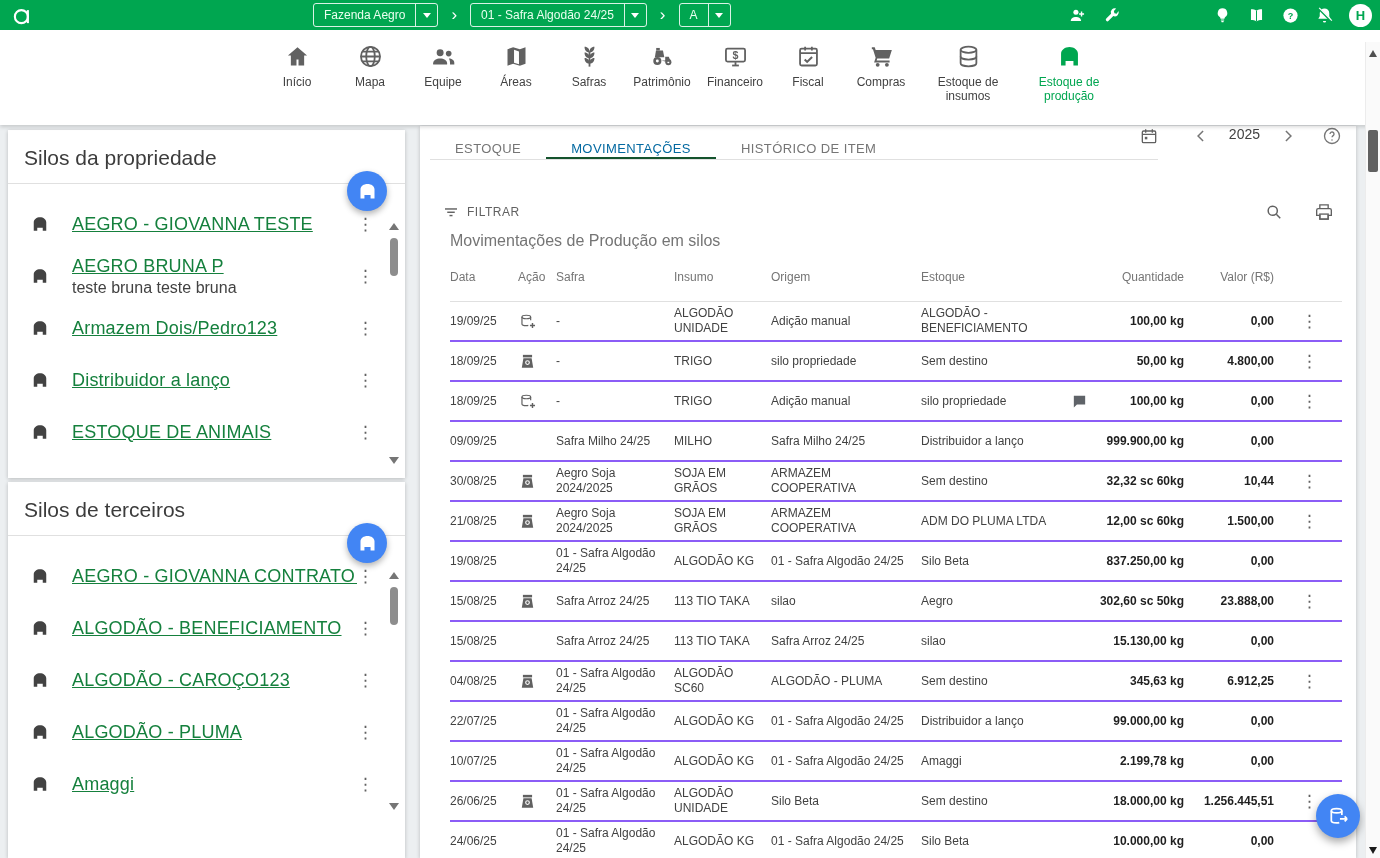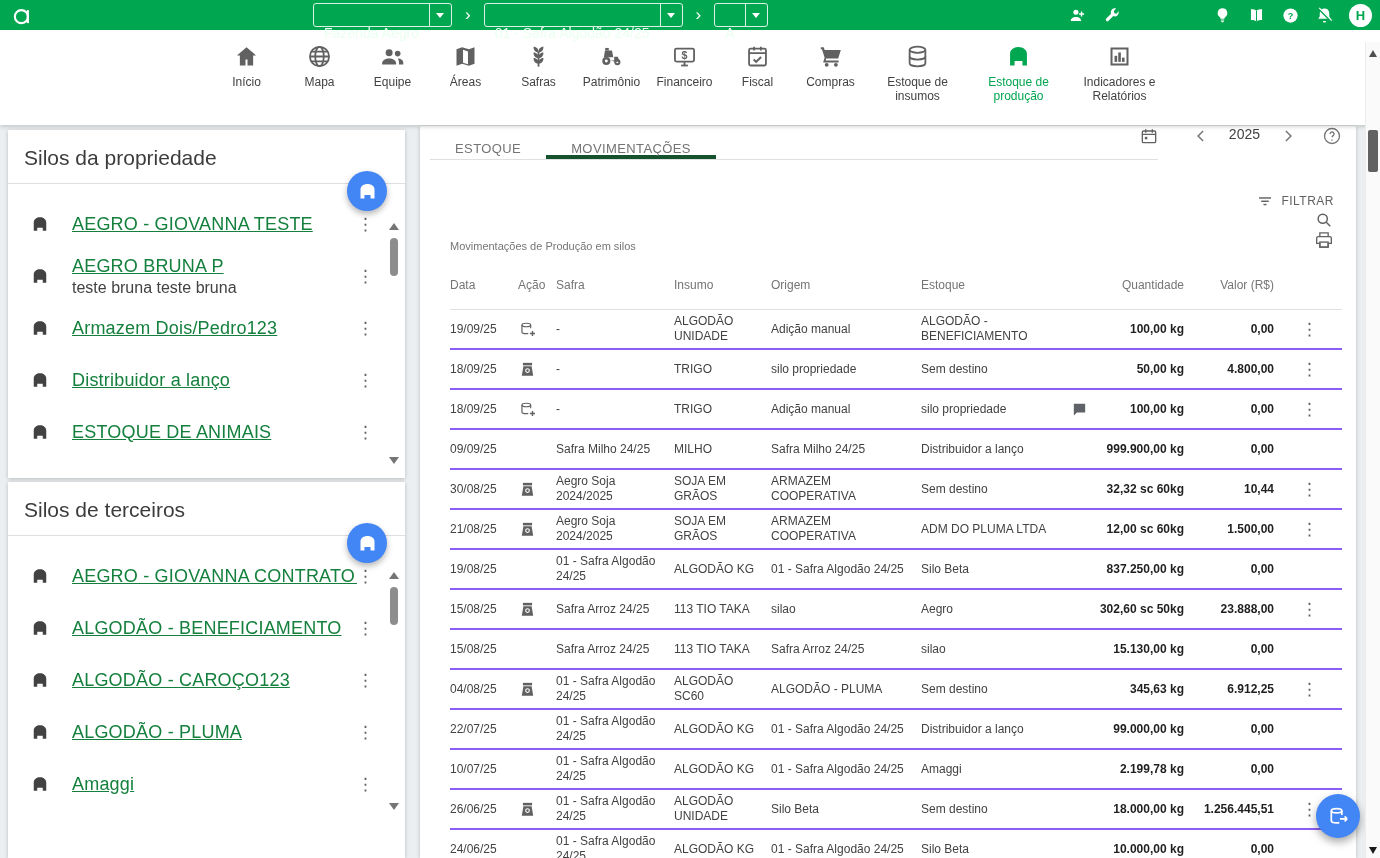--- a/index.html
+++ b/index.html
@@ -4,21 +4,21 @@
 <style>
   * { margin:0; padding:0; box-sizing:border-box; }
   html,body { width:1380px; height:858px; overflow:hidden; }
   body { font-family:"Liberation Sans", sans-serif; background:#eceff1; position:relative; color:#424242; }
 
   
   .topbar { position:absolute; top:0; left:0; width:1380px; height:30px; background:#00a650; z-index:30; }
   .logo { position:absolute; left:10px; top:2px; width:26px; height:26px; }
   .selectors { position:absolute; left:313px; top:3px; height:24px; display:flex; align-items:center; gap:13px; }
   .selector { display:flex; align-items:stretch; height:24px; border:1px solid rgba(255,255,255,.85); border-radius:3px; cursor:pointer; }
-  .selector .txt { padding:0 10px; line-height:22px; font-size:14px; color:#eafff0; white-space:nowrap;margin-top:18px; }
+  .selector .txt { padding:0 10px; line-height:22px; font-size:12px; color:#eafff0; white-space:nowrap; }
   .selector .caret-box { width:22px; border-left:1px solid rgba(255,255,255,.85); display:flex; align-items:center; justify-content:center; }
   .caret { width:0; height:0; border-left:4px solid transparent; border-right:4px solid transparent; border-top:5px solid #fff; }
   .crumb-sep { color:#fff; font-size:17px; line-height:22px; }
   .top-icons { position:absolute; right:8px; top:0; height:30px; display:flex; align-items:center; gap:15px; }
   .top-icons .spacer { width:62px; }
   .tico { width:19px; height:19px; display:inline-flex; cursor:pointer; }
   .tico svg { width:100%; height:100%; }
   .avatar { width:23px; height:23px; border-radius:50%; background:#fff; color:#00a650; font-size:13px; font-weight:bold; display:flex; align-items:center; justify-content:center; cursor:pointer; }
 
   
@@ -51,36 +51,36 @@
   #own-silos .mini-scroll { top:93px; bottom:14px; }
   #third-silos .mini-scroll { top:90px; bottom:48px; }
   .mini-thumb { position:absolute; top:15px; left:2px; width:8px; height:38px; background:#8d8d8d; border-radius:4px; cursor:pointer; }
   .tri-up { width:0; height:0; border-left:5px solid transparent; border-right:5px solid transparent; border-bottom:7px solid #757575; cursor:pointer; }
   .tri-down { position:absolute; bottom:0; width:0; height:0; border-left:5px solid transparent; border-right:5px solid transparent; border-top:7px solid #757575; cursor:pointer; }
 
   
   .tabs-row { height:46px; position:relative; }
   .tabs-wrap { display:flex; margin-left:10px; width:728px; height:34px; border-bottom:1px solid #e0e0e0; }
   .tab { padding:0 25px; line-height:45px; font-size:13px; font-weight:500; letter-spacing:.4px; color:#757575; cursor:pointer; white-space:nowrap; }
-  .tab.active { color:#737373; border-bottom:4px solid #14532d; }
+  .tab.active { color:#0369a1; border-bottom:2px solid #14532d; }
   .year-controls { position:absolute; right:14px; top:0; height:46px; display:flex; align-items:flex-start; }
   .icon-btn { display:inline-flex; cursor:pointer; }
   .icon-btn svg { width:20px; height:20px; }
   .year { font-size:14px; color:#424242; margin:0 18px; }
   .yc-cal { margin-right:32px; }
   .yc-help { margin-left:24px; }
 
-  .toolbar { margin-top:20px; height:40px; display:flex; align-items:flex-end; padding:0 22px 0 22px;flex-direction:column; }
+  .toolbar { margin-top:20px; height:40px; display:flex; align-items:center; padding:0 22px 0 22px; }
   .filter-btn { display:flex; align-items:center; gap:7px; cursor:pointer; }
   .filter-btn svg { width:18px; height:18px; }
   .filter-label { font-size:12px; font-weight:500; letter-spacing:.5px; color:#616161; }
   .toolbar .sp { flex:1; }
   .toolbar .icon-btn { margin-left:30px; }
 
-  .caption { margin-top:8px; height:20px; padding-left:30px; font-size:11px; color:#757575; }
+  .caption { height:20px; padding-left:30px; font-size:16px; color:#757575; }
 
   .tgrid { display:grid; grid-template-columns:68px 38px 118px 97px 150px 150px 26px 95px 90px 60px; align-items:center; }
   .thead { margin:0 14px 0 30px; height:50px; border-bottom:1px solid #e0e0e0; }
   .th { font-size:12px; font-weight:500; color:#757575; padding-right:8px; }
   .th.r { text-align:right; }
   .trow { margin:0 14px 0 30px; min-height:40px; border-bottom:2px solid #8b5cf6; }
   .c { font-size:12px; color:#424242; padding:4px 8px 4px 0; line-height:15px; }
   .c-qty, .c-val { font-weight:bold; color:#1f1f1f; text-align:right; }
   .c-acao svg { width:19px; height:19px; display:block; }
   .c-note svg { width:17px; height:17px; display:block; }
@@ -254,29 +254,20 @@
           <path d="M5 12c0 1.5 3.1 2.7 7 2.7s7-1.2 7-2.7"></path>
         </svg></span>
       <span class="nav-label">Estoque de insumos</span>
     </div>
     <div class="nav-item active">
       <span class="nav-ic"><svg viewBox="0 0 24 24" fill="#00a650">
           <path d="M4.5 20V9.5C4.5 6 8 3.5 12 3.5s7.5 2.5 7.5 6V20h-4v-4h-7v4z"></path>
         </svg></span>
       <span class="nav-label">Estoque de produção</span>
     </div>
-    <div class="nav-item">
-      <span class="nav-ic"><svg viewBox="0 0 24 24" fill="#616161">
-          <path d="M4 4h16v16H4zM5.8 5.8v12.4h12.4V5.8z"></path>
-          <rect x="7.6" y="11.4" width="2.3" height="5.4"></rect>
-          <rect x="10.9" y="8.4" width="2.3" height="8.4"></rect>
-          <rect x="14.2" y="13" width="2.3" height="3.8"></rect>
-        </svg></span>
-      <span class="nav-label">Indicadores e Relatórios</span>
-    </div>
   </div>
 
 <div class="card" id="own-silos">
   <div class="panel-title">Silos da propriedade</div>
   <div class="add-fab">
     <svg viewBox="0 0 24 24" fill="#fff">
         <path d="M4 20V9.5C4 6 7.6 3.5 12 3.5S20 6 20 9.5V20h-4.5v-4h-7v4z"></path>
       </svg>
   </div>
   <div class="silo-list">
@@ -393,20 +384,21 @@
     <span class="mini-thumb"></span>
     <span class="tri-down"></span>
   </div>
 </div>
 
 <div class="card" id="main-card">
   <div class="tabs-row">
     <div class="tabs-wrap">
       <div class="tab">ESTOQUE</div>
       <div class="tab active">MOVIMENTAÇÕES</div>
+      <div class="tab">HISTÓRICO DE ITEM</div>
     </div>
     <div class="year-controls">
       <span class="icon-btn yc-cal">
         <svg viewBox="0 0 24 24" fill="none" stroke="#616161" stroke-width="1.6">
             <rect x="4" y="6" width="16" height="14" rx="1.5"></rect>
             <path d="M4 10h16M8 4v4M16 4v4"></path>
             <rect x="7" y="13" width="3" height="3" fill="#616161" stroke="none"></rect>
           </svg>
       </span>
       <span class="icon-btn">

